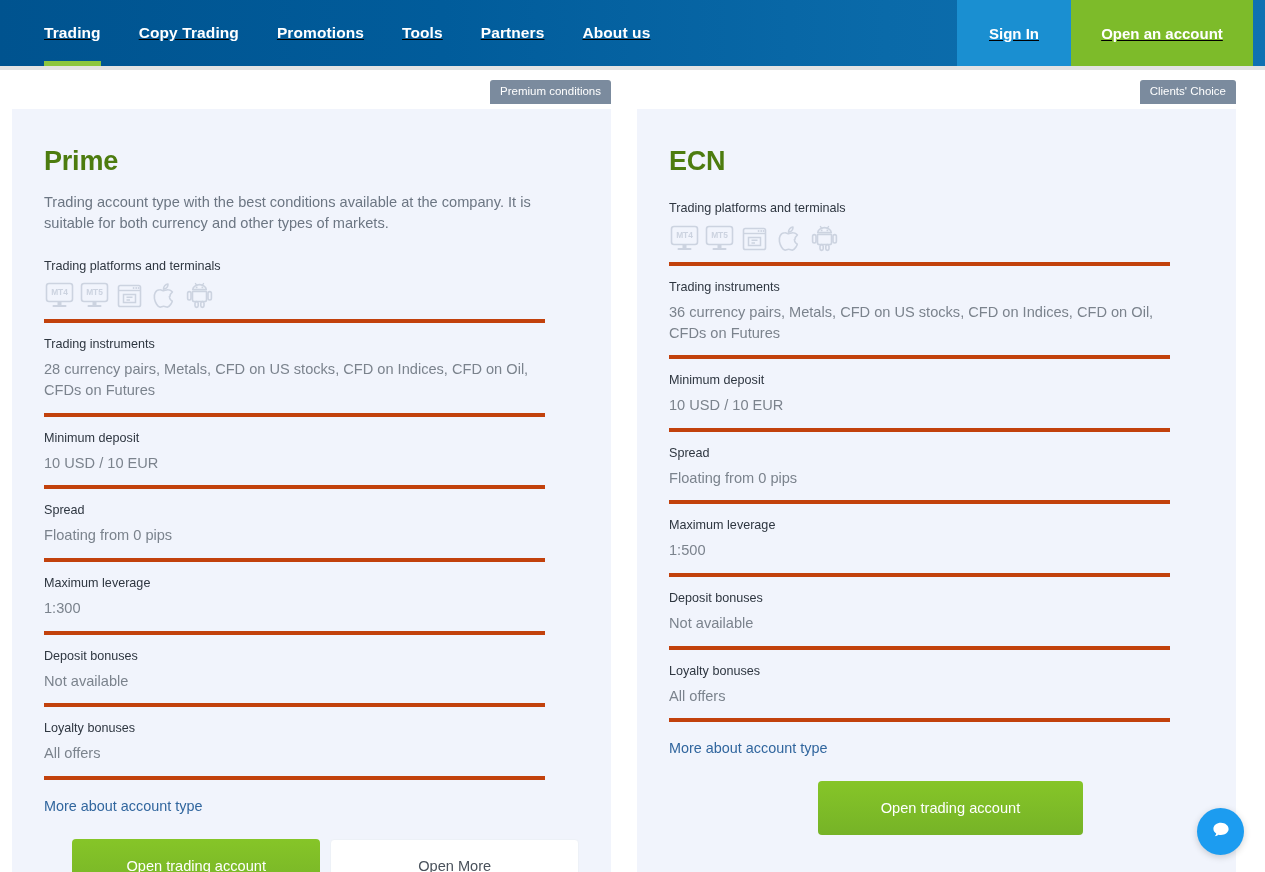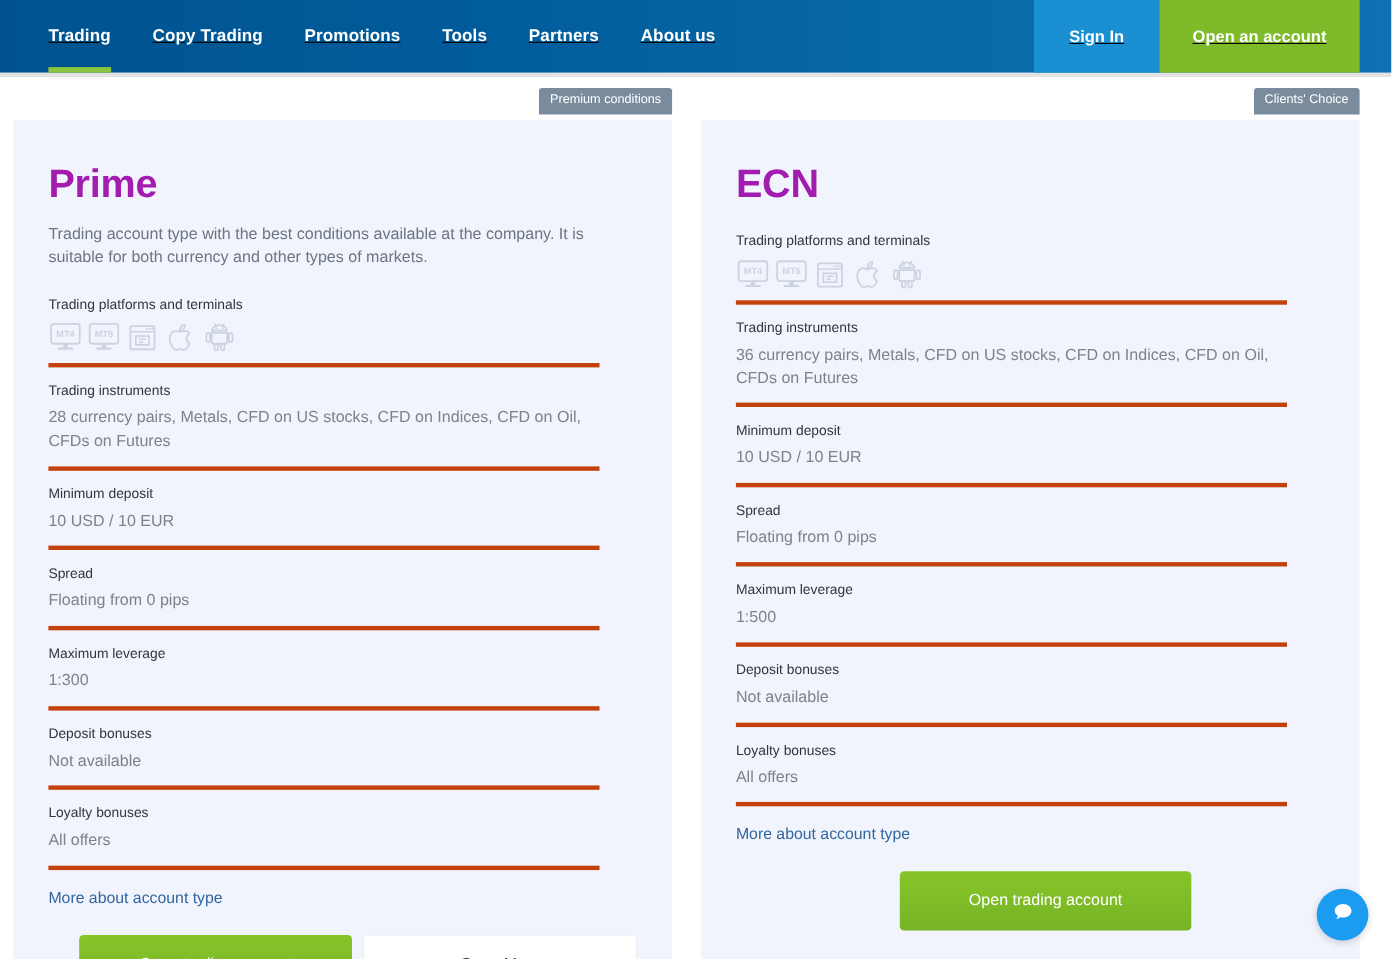--- a/index.html
+++ b/index.html
@@ -50,21 +50,21 @@
     left: 0;
     right: 19px;
     bottom: 0;
     height: 5px;
     background: #8cc63e;
   }
 
   .header-actions {
     display: flex;
     align-items: stretch;
-    margin-right: 29px;
+    margin-right: 12px;
   }
 
   .btn-signin {
     background: #1a8fd1;
     color: #ffffff;
     font-size: 15px;
     font-weight: bold;
     display: flex;
     align-items: center;
     justify-content: center;
@@ -120,23 +120,23 @@
     font-size: 11.5px;
     padding: 5px 10px 6px 10px;
     border-radius: 3px 3px 0 0;
     line-height: 1.1;
     white-space: nowrap;
   }
 
   .card-inner { padding: 0 32px; }
 
   .card-title {
-    font-size: 36px;
+    font-size: 27px;
     font-weight: bold;
-    color: #a21caf;
+    color: #4d7c0f;
     padding-top: 37px;
     letter-spacing: -0.2px;
   }
 
   .card-desc {
     font-size: 14.6px;
     color: #6c7683;
     line-height: 1.46;
     margin-top: 15px;
     max-width: 533px;

